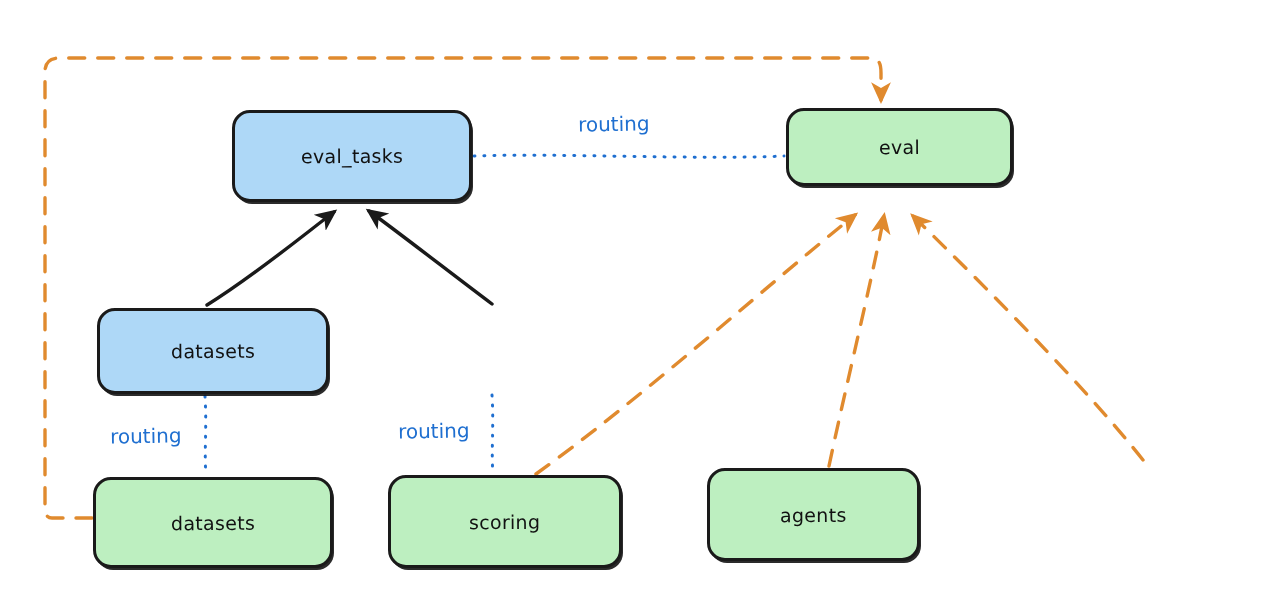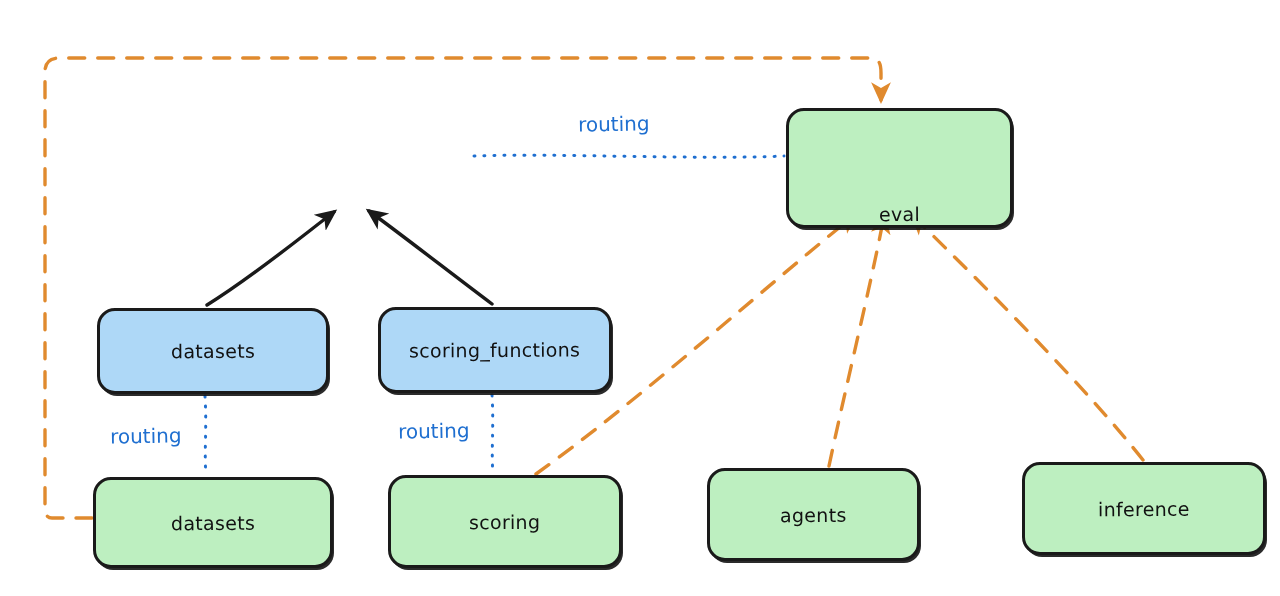--- a/index.html
+++ b/index.html
@@ -84,48 +84,45 @@
 
     <path d="M 92 518 L 52 518 C 46 518, 45 513, 45 505 L 45 72 C 45 62, 50 58, 60 58 L 869 58 C 879 58, 881 63, 881 73 L 881 100" fill="none" stroke="#e08a2e" stroke-width="3.4" stroke-linecap="round" stroke-dasharray="16 13" marker-end="url(#arrow-orange)"></path>
 
     <path d="M 536 474 C 640 400, 785 270, 855 215" fill="none" stroke="#e08a2e" stroke-width="3.4" stroke-linecap="round" stroke-dasharray="16 13" marker-end="url(#arrow-orange)"></path>
 
     <path d="M 829 466 C 845 390, 873 275, 884 216" fill="none" stroke="#e08a2e" stroke-width="3.4" stroke-linecap="round" stroke-dasharray="16 13" marker-end="url(#arrow-orange)"></path>
 
     <path d="M 1143 460 C 1080 380, 963 265, 913 216" fill="none" stroke="#e08a2e" stroke-width="3.4" stroke-linecap="round" stroke-dasharray="16 13" marker-end="url(#arrow-orange)"></path>
   </svg>
 
+  <div class="node node-blue" style="left:232px; top:110px; width:240px; height:92px;">
+    <span class="node-label">eval_tasks</span>
+  </div>
 
-  <div class="node node-green" style="left:786px; top:108px; width:227px; height:120px;align-items:flex-end;">
+  <div class="node node-green" style="left:786px; top:108px; width:227px; height:78px;">
     <span class="node-label">eval</span>
   </div>
 
   <div class="node node-blue" style="left:97px; top:308px; width:232px; height:86px;">
     <span class="node-label">datasets</span>
   </div>
 
-  <div class="node node-blue" style="left:378px; top:307px; width:234px; height:86px;">
-    <span class="node-label">scoring_functions</span>
-  </div>
 
   <div class="node node-green" style="left:93px; top:477px; width:240px; height:91px;">
     <span class="node-label">datasets</span>
   </div>
 
   <div class="node node-green" style="left:388px; top:475px; width:234px; height:93px;text-align:right;">
     <span class="node-label">scoring</span>
   </div>
 
   <div class="node node-green" style="left:707px; top:468px; width:213px; height:93px;">
     <span class="node-label">agents</span>
   </div>
 
-  <div class="node node-green" style="left:1022px; top:462px; width:244px; height:93px;">
-    <span class="node-label">inference</span>
-  </div>
 
   <div class="edge-label" style="left:578px; top:112px;">routing</div>
 
   <div class="edge-label" style="left:110px; top:424px;">routing</div>
 
   <div class="edge-label" style="left:398px; top:419px;">routing</div>
 
 </div>
 
 </body></html>

